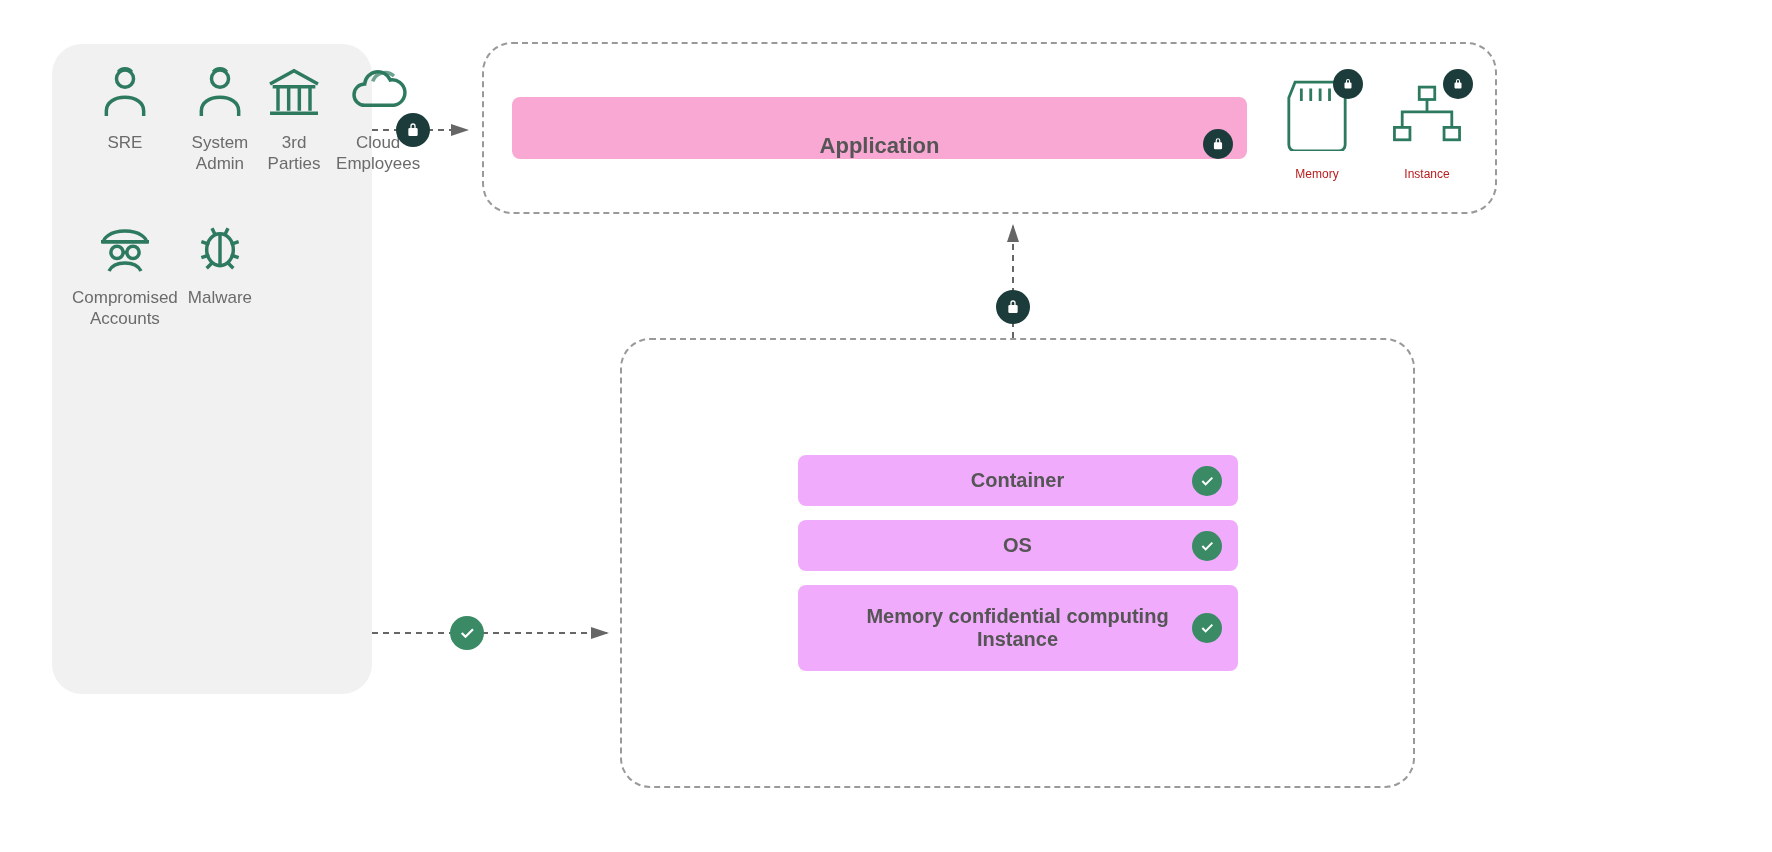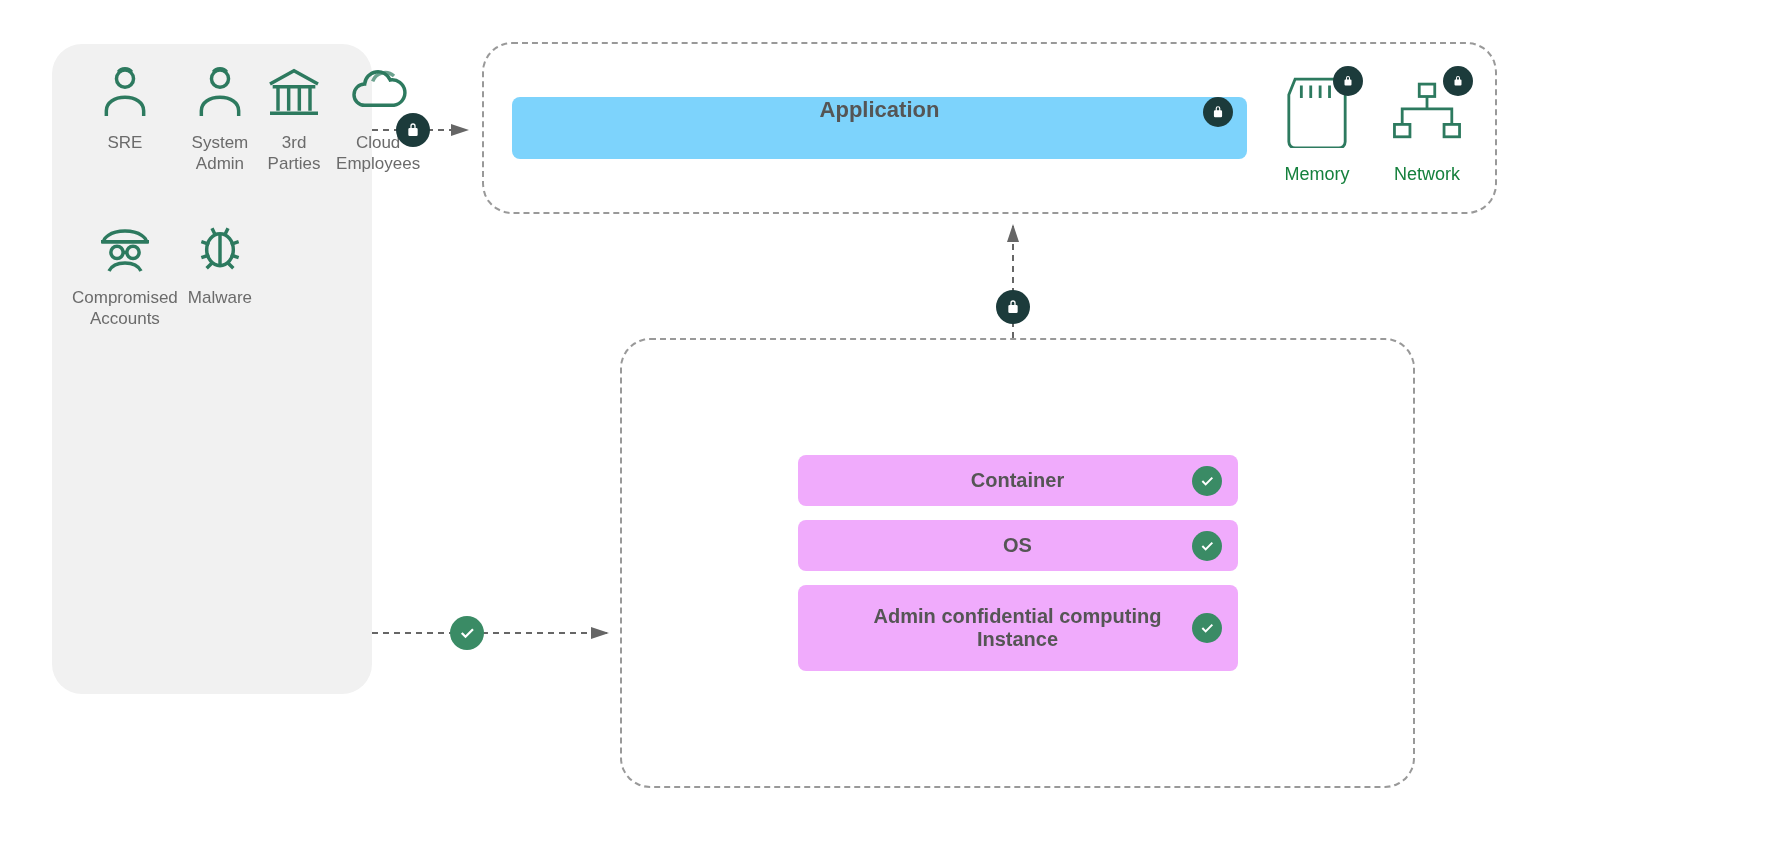--- a/index.html
+++ b/index.html
@@ -14,30 +14,30 @@
   .actor { display: flex; flex-direction: column; align-items: center; text-align: center; gap: 8px; }
   .actor-icon { width: 64px; height: 64px; color: #2d7a5f; }
   .actor-label { font-size: 17px; color: #6b6b6b; line-height: 1.25; }
   
   .top-container {
     position: absolute; left: 482px; top: 42px; width: 1015px; height: 172px;
     border: 2px dashed #999; border-radius: 30px;
     display: flex; align-items: center; padding: 0 28px; gap: 30px;
   }
   .app-bar {
-    flex: 1; height: 62px; background: #7dd3fc; border-radius: 8px;
-    display: flex; align-items: flex-start; justify-content: center; position: relative;
+    flex: 1; height: 62px; background: #f9a8d4; border-radius: 8px;
+    display: flex; align-items: flex-end; justify-content: center; position: relative;
     font-weight: 700; font-size: 22px; color: #555;
   }
   .app-bar .lock-badge { position: absolute; right: 14px; }
   
   .resource { display: flex; flex-direction: column; align-items: center; gap: 12px; }
   .resource-icon-wrap { position: relative; width: 80px; height: 80px; display:flex; align-items:center; justify-content:center; }
   .resource-icon { color: #2d7a5f; }
-  .resource-label { font-size: 18px; color: #15803d; }
+  .resource-label { font-size: 12px; color: #b91c1c; }
   .res-lock { position: absolute; top: -6px; right: -6px; }
   
   .bottom-container {
     position: absolute; left: 620px; top: 338px; width: 795px; height: 450px;
     border: 2px dashed #999; border-radius: 30px;
     display: flex; flex-direction: column; align-items: center; justify-content: center; gap: 14px;
     padding: 30px;
   }
   .layer {
     width: 440px; background: #f0abfc; border-radius: 8px; padding: 14px 18px;
@@ -146,21 +146,21 @@
           <rect x="4" y="28" width="10" height="8"></rect>
           <rect x="36" y="28" width="10" height="8"></rect>
           <path d="M25 10v8M25 18H9v10M25 18h16v10"></path>
         </svg>
       <span class="lock-badge res-lock">
           <svg width="12" height="12" viewBox="0 0 24 24" fill="currentColor">
             <path d="M12 2a4 4 0 00-4 4v3H7a2 2 0 00-2 2v8a2 2 0 002 2h10a2 2 0 002-2v-8a2 2 0 00-2-2h-1V6a4 4 0 00-4-4zm-2 4a2 2 0 114 0v3h-4V6z"></path>
           </svg>
         </span>
     </div>
-    <div class="resource-label">Network</div>
+    <div class="resource-label">Instance</div>
   </div>
 </div>
 
 <div class="bottom-container">
   <div class="layer">
     <span>Container</span>
     <span class="check-badge">
         <svg width="16" height="16" viewBox="0 0 24 24" fill="none" stroke="currentColor" stroke-width="3">
           <path d="M5 12l5 5L20 7"></path>
         </svg>
@@ -168,21 +168,21 @@
   </div>
   <div class="layer">
     <span>OS</span>
     <span class="check-badge">
         <svg width="16" height="16" viewBox="0 0 24 24" fill="none" stroke="currentColor" stroke-width="3">
           <path d="M5 12l5 5L20 7"></path>
         </svg>
       </span>
   </div>
   <div class="layer tall">
-    <span>Admin confidential computing Instance</span>
+    <span>Memory confidential computing Instance</span>
     <span class="check-badge">
         <svg width="16" height="16" viewBox="0 0 24 24" fill="none" stroke="currentColor" stroke-width="3">
           <path d="M5 12l5 5L20 7"></path>
         </svg>
       </span>
   </div>
 </div>
 
 <svg class="arrow" style="left:372px; top:120px;" width="110" height="20">
   <defs>

